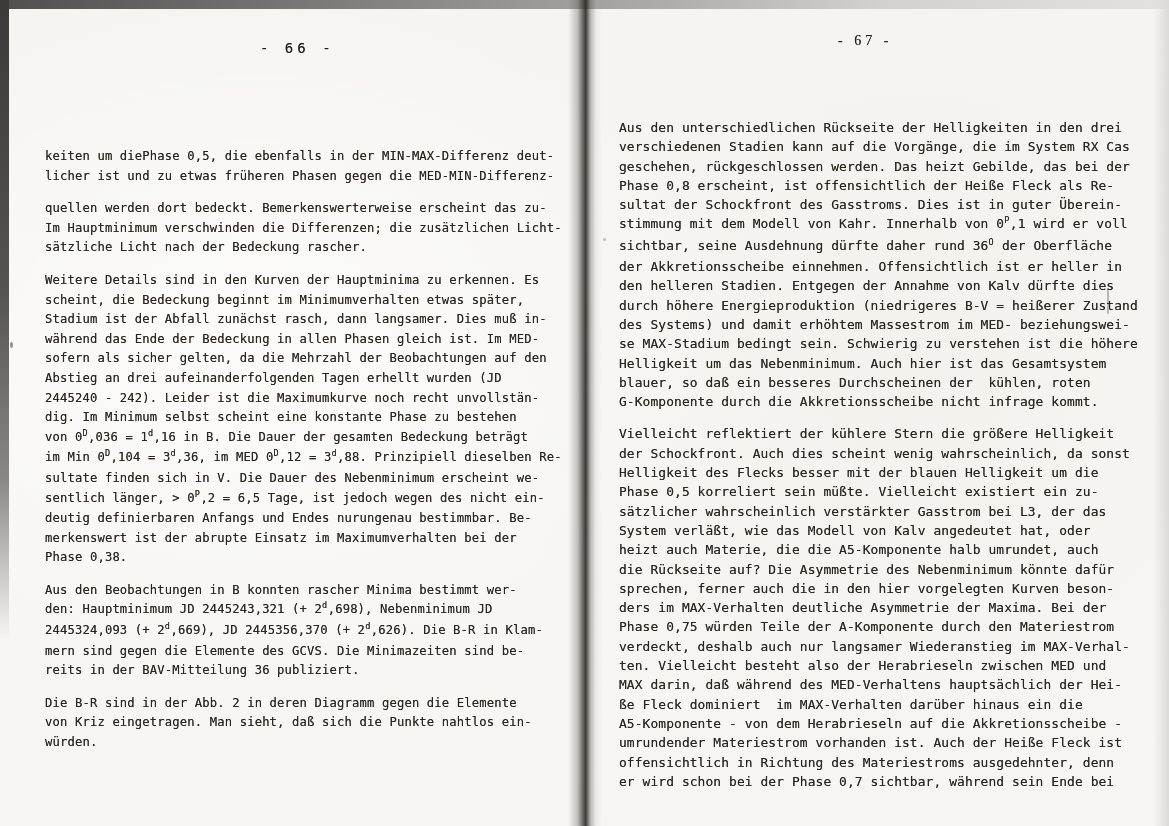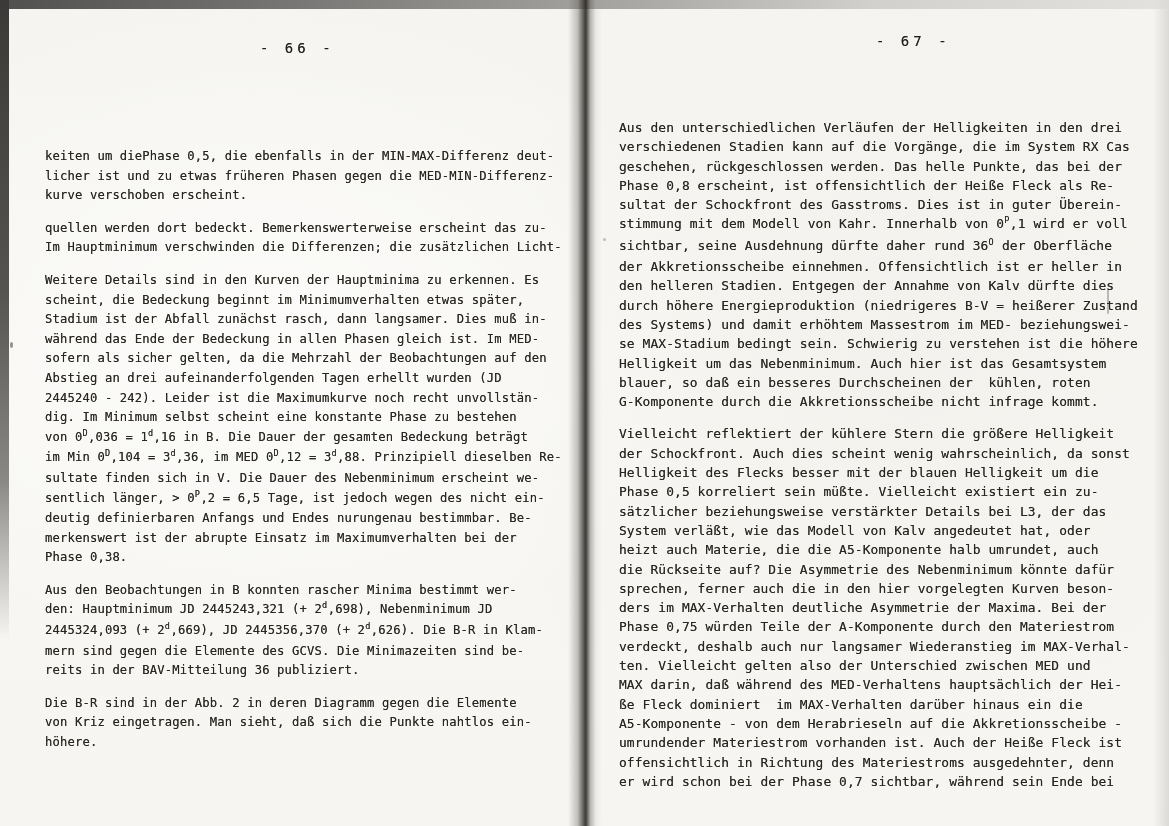--- a/index.html
+++ b/index.html
@@ -44,21 +44,21 @@
   .speck.s1{left:10px;top:342px;width:3px;height:6px;}
   .speck.s2{left:1107px;top:288px;width:2px;height:26px;border-radius:2px;background:rgba(120,114,108,0.45);}
   .speck.s3{left:603px;top:238px;width:3px;height:3px;background:rgba(90,84,78,0.35);}
 
   .page-number{
     position:absolute;
     font-size:14px;letter-spacing:4px;color:#211f1c;
     text-shadow:0 0 .5px rgba(33,31,28,.7);
   }
   .pn-left{left:260px;top:40px;}
-  .pn-right{left:876px;top:33px;}
+  .pn-right{left:838px;top:33px;font-family:Liberation Serif, serif;}
 
   .page-body{
     position:absolute;color:#29261f;
     text-shadow:0 0 .45px rgba(41,38,31,.65);
   }
   .body-left{left:45px;top:147px;width:540px;font-size:12.2px;line-height:19.6px;letter-spacing:.15px;}
   .body-right{left:619px;top:118px;width:545px;font-size:12.9px;line-height:19.3px;letter-spacing:.1px;}
   .para{margin:0 0 13px 0;}
   .line{white-space:pre;}
   .sup{
@@ -80,25 +80,25 @@
   <div class="speck s3"></div>
 
   <div class="page-number pn-left">- 66 -</div>
 
   <div class="page-number pn-right">- 67 -</div>
 
   <div class="page-body body-left">
       <div class="para">
         <div class="line">keiten um diePhase 0,5, die ebenfalls in der MIN-MAX-Differenz deut-</div>
         <div class="line">licher ist und zu etwas früheren Phasen gegen die MED-MIN-Differenz-</div>
-        <div class="line">kurve verschoben erscheint.</div>
       </div>
       <div class="para">
         <div class="line">quellen werden dort bedeckt. Bemerkenswerterweise erscheint das zu-</div>
         <div class="line">Im Hauptminimum verschwinden die Differenzen; die zusätzlichen Licht-</div>
+        <div class="line">sätzliche Licht nach der Bedeckung rascher.</div>
       </div>
       <div class="para">
         <div class="line">Weitere Details sind in den Kurven der Hauptminima zu erkennen. Es</div>
         <div class="line">scheint, die Bedeckung beginnt im Minimumverhalten etwas später,</div>
         <div class="line">Stadium ist der Abfall zunächst rasch, dann langsamer. Dies muß in-</div>
         <div class="line">während das Ende der Bedeckung in allen Phasen gleich ist. Im MED-</div>
         <div class="line">sofern als sicher gelten, da die Mehrzahl der Beobachtungen auf den</div>
         <div class="line">Abstieg an drei aufeinanderfolgenden Tagen erhellt wurden (JD</div>
         <div class="line">2445240 - 242). Leider ist die Maximumkurve noch recht unvollstän-</div>
         <div class="line">dig. Im Minimum selbst scheint eine konstante Phase zu bestehen</div>
@@ -113,56 +113,56 @@
       <div class="para">
         <div class="line">Aus den Beobachtungen in B konnten rascher Minima bestimmt wer-</div>
         <div class="line">den: Hauptminimum JD 2445243,321 (+ 2<span class="sup">d</span>,698), Nebenminimum JD</div>
         <div class="line">2445324,093 (+ 2<span class="sup">d</span>,669), JD 2445356,370 (+ 2<span class="sup">d</span>,626). Die B-R in Klam-</div>
         <div class="line">mern sind gegen die Elemente des GCVS. Die Minimazeiten sind be-</div>
         <div class="line">reits in der BAV-Mitteilung 36 publiziert.</div>
       </div>
       <div class="para">
         <div class="line">Die B-R sind in der Abb. 2 in deren Diagramm gegen die Elemente</div>
         <div class="line">von Kriz eingetragen. Man sieht, daß sich die Punkte nahtlos ein-</div>
-        <div class="line">höhere.</div>
+        <div class="line">würden.</div>
       </div>
     </div>
 
   <div class="page-body body-right">
       <div class="para">
-        <div class="line">Aus den unterschiedlichen Verläufen der Helligkeiten in den drei</div>
+        <div class="line">Aus den unterschiedlichen Rückseite der Helligkeiten in den drei</div>
         <div class="line">verschiedenen Stadien kann auf die Vorgänge, die im System RX Cas</div>
-        <div class="line">geschehen, rückgeschlossen werden. Das helle Punkte, das bei der</div>
+        <div class="line">geschehen, rückgeschlossen werden. Das heizt Gebilde, das bei der</div>
         <div class="line">Phase 0,8 erscheint, ist offensichtlich der Heiße Fleck als Re-</div>
         <div class="line">sultat der Schockfront des Gasstroms. Dies ist in guter Überein-</div>
         <div class="line">stimmung mit dem Modell von Kahr. Innerhalb von 0<span class="sup">P</span>,1 wird er voll</div>
         <div class="line">sichtbar, seine Ausdehnung dürfte daher rund 36<span class="sup">O</span> der Oberfläche</div>
         <div class="line">der Akkretionsscheibe einnehmen. Offensichtlich ist er heller in</div>
         <div class="line">den helleren Stadien. Entgegen der Annahme von Kalv dürfte dies</div>
         <div class="line">durch höhere Energieproduktion (niedrigeres B-V = heißerer Zustand</div>
         <div class="line">des Systems) und damit erhöhtem Massestrom im MED- beziehungswei-</div>
         <div class="line">se MAX-Stadium bedingt sein. Schwierig zu verstehen ist die höhere</div>
         <div class="line">Helligkeit um das Nebenminimum. Auch hier ist das Gesamtsystem</div>
         <div class="line">blauer, so daß ein besseres Durchscheinen der  kühlen, roten</div>
         <div class="line">G-Komponente durch die Akkretionsscheibe nicht infrage kommt.</div>
       </div>
       <div class="para">
         <div class="line">Vielleicht reflektiert der kühlere Stern die größere Helligkeit</div>
         <div class="line">der Schockfront. Auch dies scheint wenig wahrscheinlich, da sonst</div>
         <div class="line">Helligkeit des Flecks besser mit der blauen Helligkeit um die</div>
         <div class="line">Phase 0,5 korreliert sein müßte. Vielleicht existiert ein zu-</div>
-        <div class="line">sätzlicher beziehungsweise verstärkter Details bei L3, der das</div>
+        <div class="line">sätzlicher wahrscheinlich verstärkter Gasstrom bei L3, der das</div>
         <div class="line">System verläßt, wie das Modell von Kalv angedeutet hat, oder</div>
         <div class="line">heizt auch Materie, die die A5-Komponente halb umrundet, auch</div>
         <div class="line">die Rückseite auf? Die Asymmetrie des Nebenminimum könnte dafür</div>
         <div class="line">sprechen, ferner auch die in den hier vorgelegten Kurven beson-</div>
         <div class="line">ders im MAX-Verhalten deutliche Asymmetrie der Maxima. Bei der</div>
         <div class="line">Phase 0,75 würden Teile der A-Komponente durch den Materiestrom</div>
         <div class="line">verdeckt, deshalb auch nur langsamer Wiederanstieg im MAX-Verhal-</div>
-        <div class="line">ten. Vielleicht gelten also der Unterschied zwischen MED und</div>
+        <div class="line">ten. Vielleicht besteht also der Herabrieseln zwischen MED und</div>
         <div class="line">MAX darin, daß während des MED-Verhaltens hauptsächlich der Hei-</div>
         <div class="line">ße Fleck dominiert  im MAX-Verhalten darüber hinaus ein die</div>
         <div class="line">A5-Komponente - von dem Herabrieseln auf die Akkretionsscheibe -</div>
         <div class="line">umrundender Materiestrom vorhanden ist. Auch der Heiße Fleck ist</div>
         <div class="line">offensichtlich in Richtung des Materiestroms ausgedehnter, denn</div>
         <div class="line">er wird schon bei der Phase 0,7 sichtbar, während sein Ende bei</div>
       </div>
     </div>
 
 </div>

